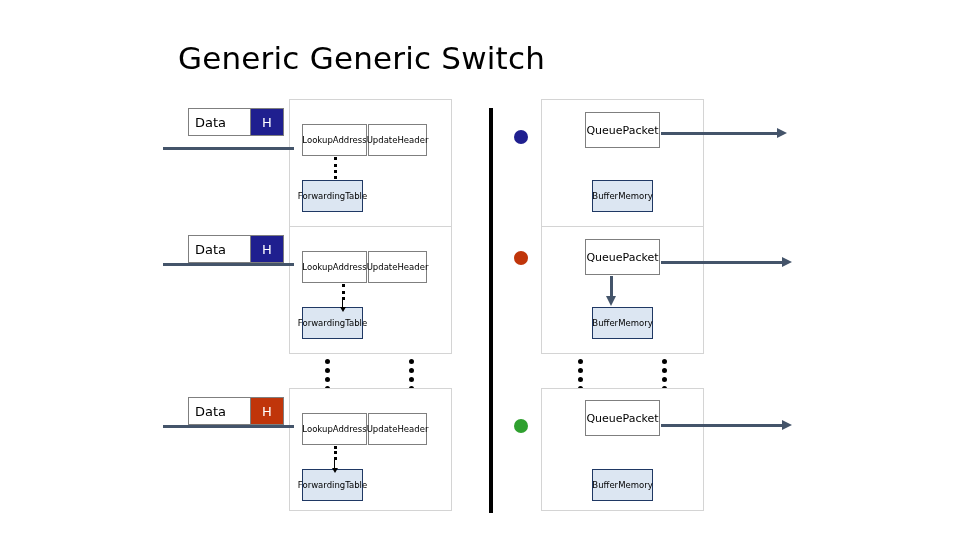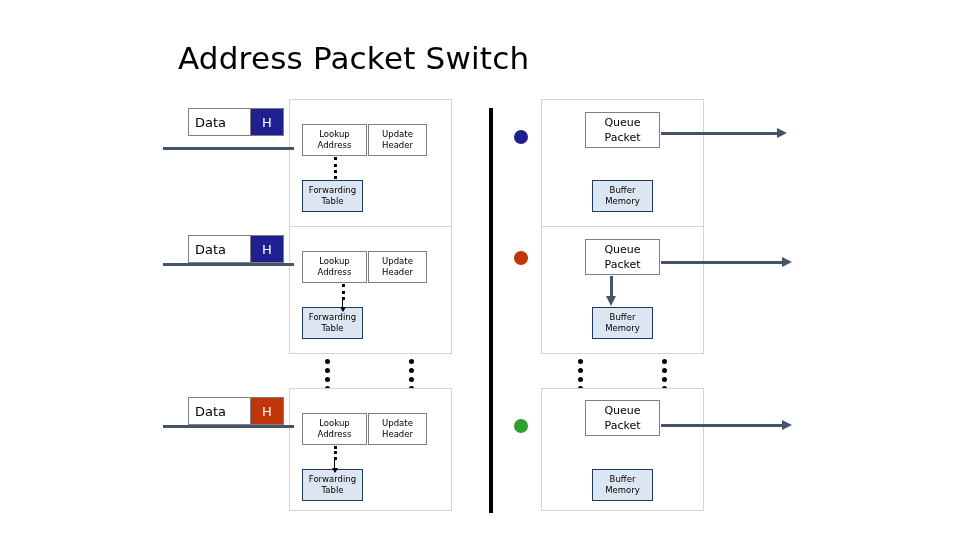--- a/index.html
+++ b/index.html
@@ -67,21 +67,21 @@
     color: #ffffff;
     font-weight: normal;
   }
   
   .smallbox {
     position: absolute;
     box-sizing: border-box;
     border: 1px solid #1f3864;
     background: #dce6f2;
     display: flex;
-    flex-direction: column;
+    flex-direction: row;
     align-items: center;
     justify-content: center;
     font-size: 8.5px;
     line-height: 11px;
     color: #000000;
     text-align: center;
   }
   .smallbox.plain {
     border: 1px solid #7f7f7f;
     background: #ffffff;
@@ -158,21 +158,21 @@
     width: 14px;
     height: 14px;
     border-radius: 50%;
   }
 </style>
 </head>
 <body>
 
 <div id="stage">
 
-  <div id="title">Address Packet Switch</div>
+  <div id="title">Generic Generic Switch</div>
 
   <div class="panel" style="left:289px; top:99px; width:163px; height:128px;"></div>
 
   <div class="packet" style="left:188px; top:108px; width:96px; height:28px;">
     <div class="data">Data</div>
     <div class="hdr" style="background:#1f1f8f;">H</div>
   </div>
 
   <div class="harrow noheadright" style="left:163px; top:147px; width:131px;"></div>
   <div class="harrow noheadright" style="left:163px; top:147px; width:0px; height:0px;"></div>

